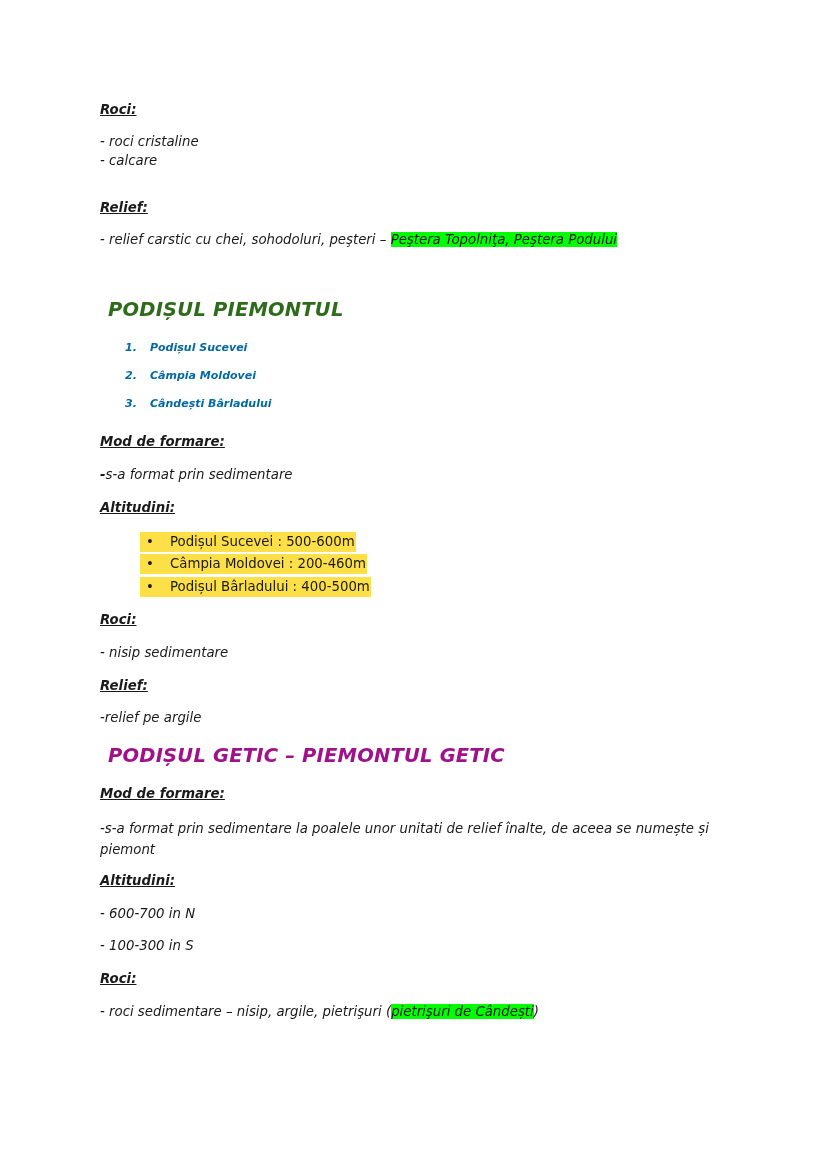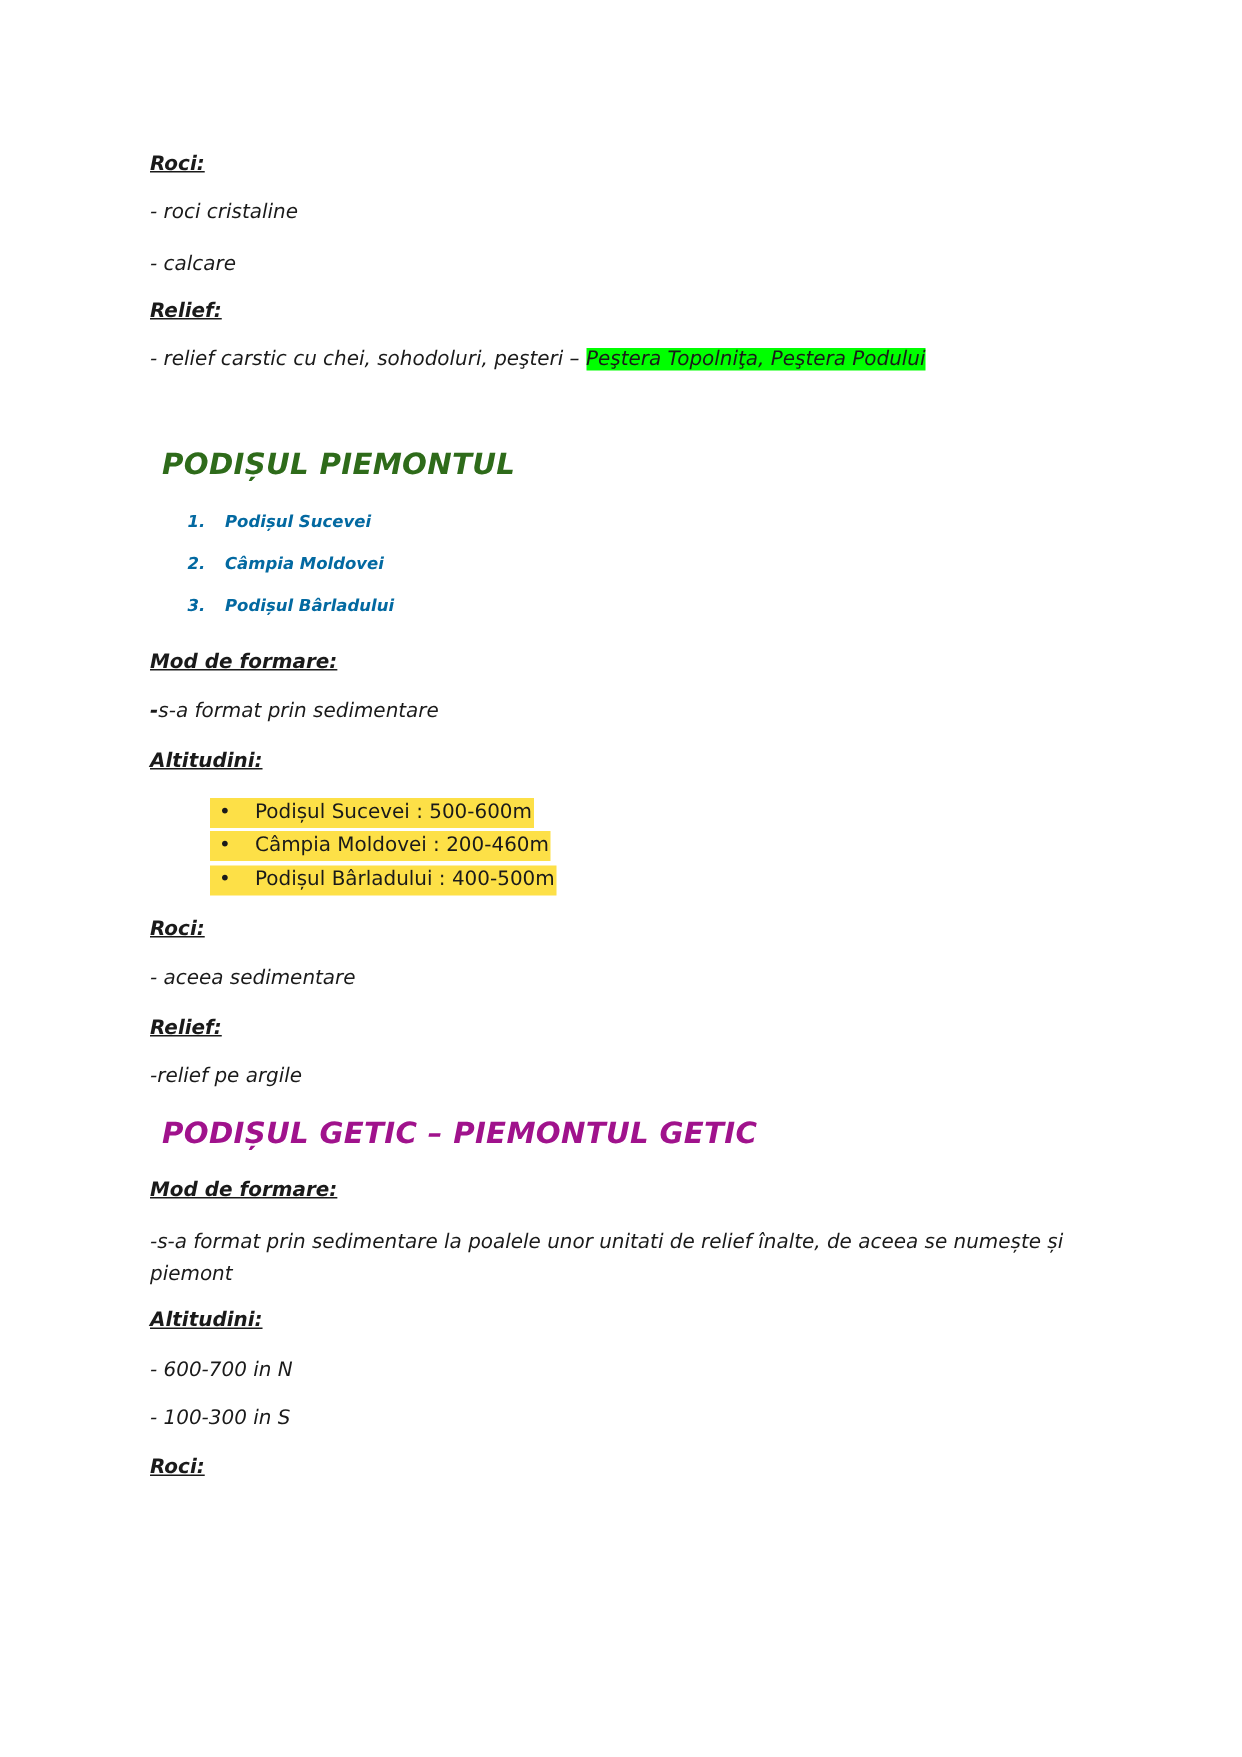--- a/index.html
+++ b/index.html
@@ -28,45 +28,46 @@
     .bullet-row .dot { display: inline-block; width: 30px; padding-left: 6px; box-sizing: border-box; }
     .wrap { white-space: normal; width: 610px; }
   </style>
 </head>
 <body>
 
 <div class="page">
 
   <div class="p label" style="top:101px">Roci:</div>
   <div class="p" style="top:133px">- roci cristaline</div>
-  <div class="p" style="top:168px">- calcare</div>
+  <div class="p" style="top:152px">- calcare</div>
   <div class="p label" style="top:199px">Relief:</div>
   <div class="p" style="top:231px"><span>- relief carstic cu chei, sohodoluri, peşteri – </span><span class="hl-green">Peştera Topolniţa, Peştera Podului</span></div>
 
   <div class="h1 green" style="top:298px">PODIȘUL PIEMONTUL</div>
 
   <div class="ol-item" style="top:341px"><span class="num">1.</span><span>Podișul Sucevei</span></div>
   <div class="ol-item" style="top:369px"><span class="num">2.</span><span>Câmpia Moldovei</span></div>
-  <div class="ol-item" style="top:397px"><span class="num">3.</span><span>Podișul Bârladului</span></div>
+  <div class="ol-item" style="top:397px"><span class="num">3.</span><span>Cândești Bârladului</span></div>
 
   <div class="p label" style="top:433px">Mod de formare:</div>
   <div class="p" style="top:466px"><b>-</b><span>s-a format prin sedimentare</span></div>
   <div class="p label" style="top:499px">Altitudini:</div>
 
   <div class="bullet-row" style="top:532px"><span class="hl-yellow"><span class="dot">•</span><span>Podișul Sucevei : 500-600m</span></span></div>
   <div class="bullet-row" style="top:554px"><span class="hl-yellow"><span class="dot">•</span><span>Câmpia Moldovei : 200-460m</span></span></div>
   <div class="bullet-row" style="top:577px"><span class="hl-yellow"><span class="dot">•</span><span>Podișul Bârladului : 400-500m</span></span></div>
 
   <div class="p label" style="top:611px">Roci:</div>
-  <div class="p" style="top:644px">- aceea sedimentare</div>
+  <div class="p" style="top:644px">- nisip sedimentare</div>
   <div class="p label" style="top:677px">Relief:</div>
   <div class="p" style="top:709px">-relief pe argile</div>
 
   <div class="h1 magenta" style="top:744px">PODIȘUL GETIC – PIEMONTUL GETIC</div>
 
   <div class="p label" style="top:785px">Mod de formare:</div>
   <div class="p wrap" style="top:818px; line-height:21px;">-s-a format prin sedimentare la poalele unor unitati de relief înalte, de aceea se numește și piemont</div>
   <div class="p label" style="top:872px">Altitudini:</div>
   <div class="p" style="top:905px">-  600-700 in N</div>
   <div class="p" style="top:937px">- 100-300 in S</div>
   <div class="p label" style="top:970px">Roci:</div>
+  <div class="p" style="top:1003px"><span>- roci sedimentare – nisip, argile, pietrişuri (</span><span class="hl-green">pietrişuri de Cândești</span><span>)</span></div>
 
 </div>
 
 </body></html>

